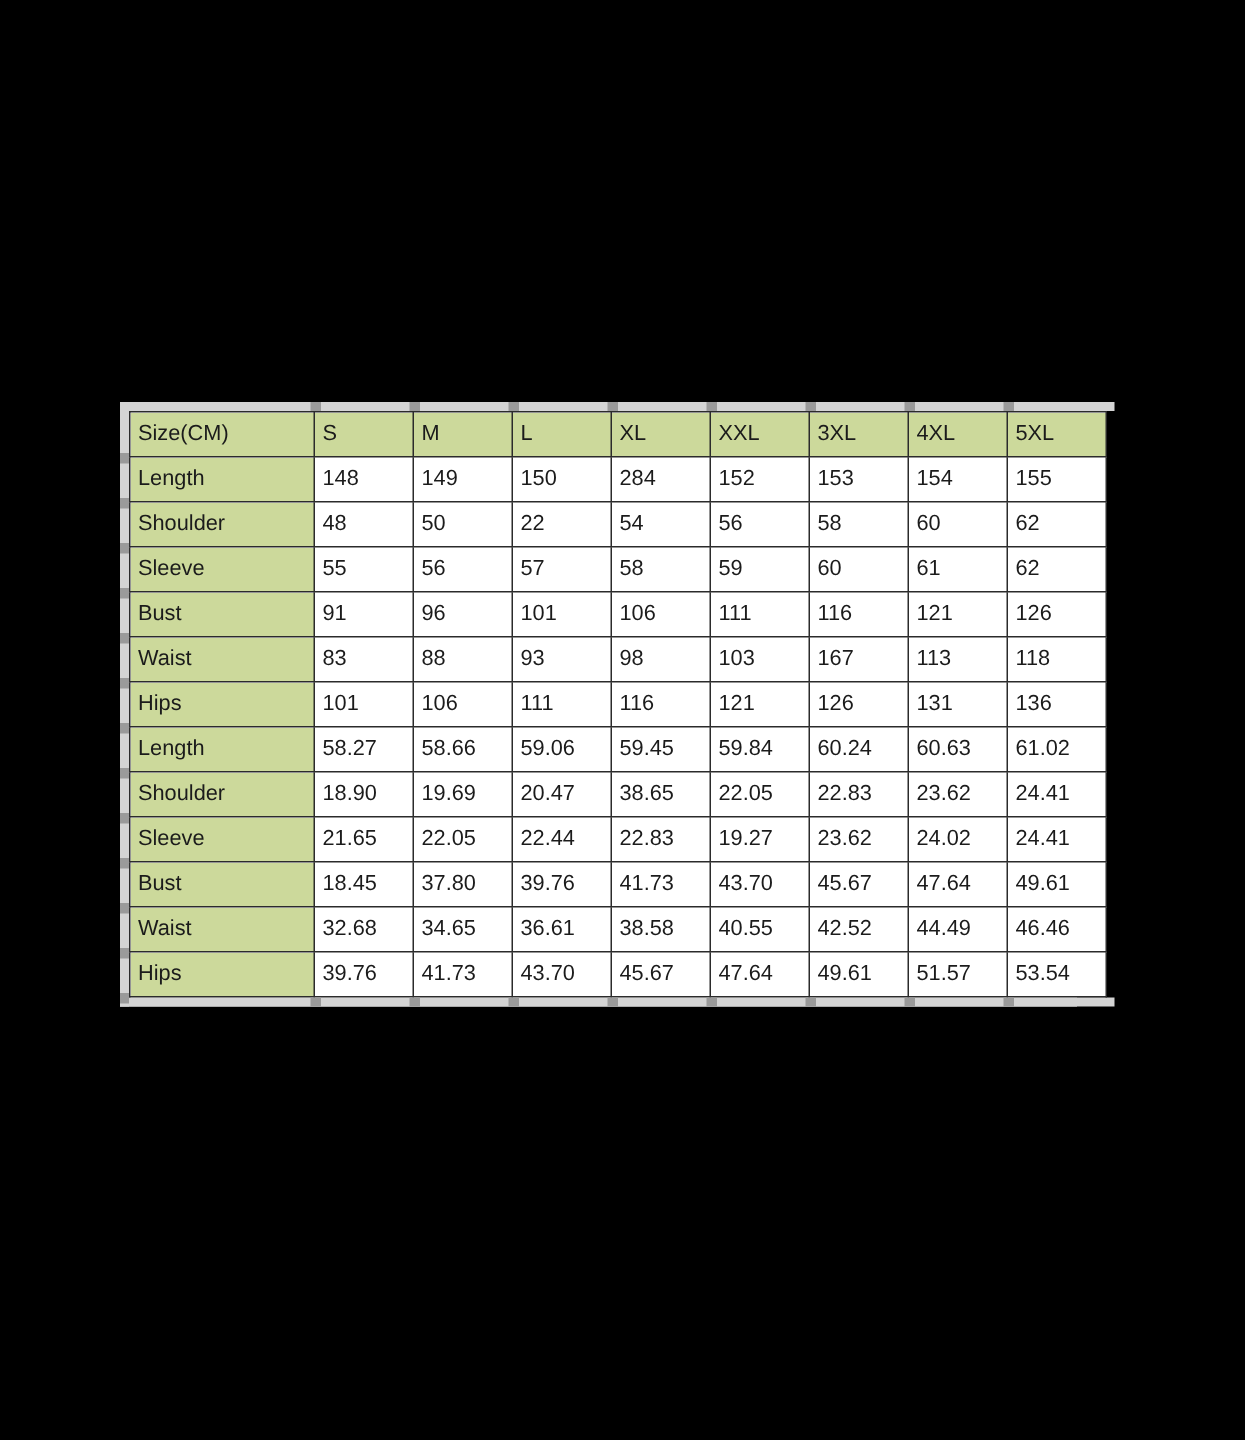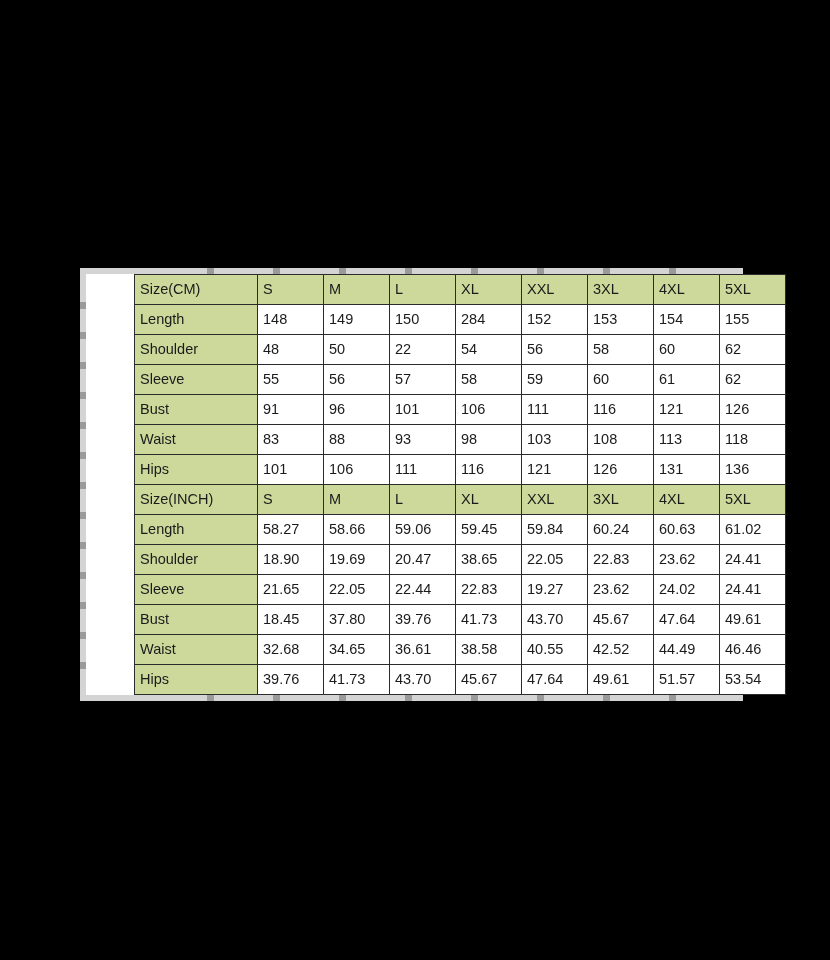--- a/index.html
+++ b/index.html
@@ -19,21 +19,20 @@
     background: #000000;
   }
 
   
   .table-wrap {
     position: absolute;
     left: 80px;
     top: 268px;
     width: 638px;
     background: #ffffff;
-    padding-left: 48px;
   }
 
   
   .gutter-top,
   .gutter-bottom {
     position: absolute;
     left: 0;
     width: 663px;
     height: 6px;
     background: #d4d4d4;
@@ -173,45 +172,34 @@
             <td class="val">121</td>
             <td class="val">126</td>
           </tr>
           <tr>
             <td class="label">Waist</td>
             <td class="val">83</td>
             <td class="val">88</td>
             <td class="val">93</td>
             <td class="val">98</td>
             <td class="val">103</td>
-            <td class="val">108</td>
+            <td class="val">167</td>
             <td class="val">113</td>
             <td class="val">118</td>
           </tr>
           <tr>
             <td class="label">Hips</td>
             <td class="val">101</td>
             <td class="val">106</td>
             <td class="val">111</td>
             <td class="val">116</td>
             <td class="val">121</td>
             <td class="val">126</td>
             <td class="val">131</td>
             <td class="val">136</td>
-          </tr>
-          <tr>
-            <td class="head">Size(INCH)</td>
-            <td class="head">S</td>
-            <td class="head">M</td>
-            <td class="head">L</td>
-            <td class="head">XL</td>
-            <td class="head">XXL</td>
-            <td class="head">3XL</td>
-            <td class="head">4XL</td>
-            <td class="head">5XL</td>
           </tr>
           <tr>
             <td class="label">Length</td>
             <td class="val">58.27</td>
             <td class="val">58.66</td>
             <td class="val">59.06</td>
             <td class="val">59.45</td>
             <td class="val">59.84</td>
             <td class="val">60.24</td>
             <td class="val">60.63</td>

